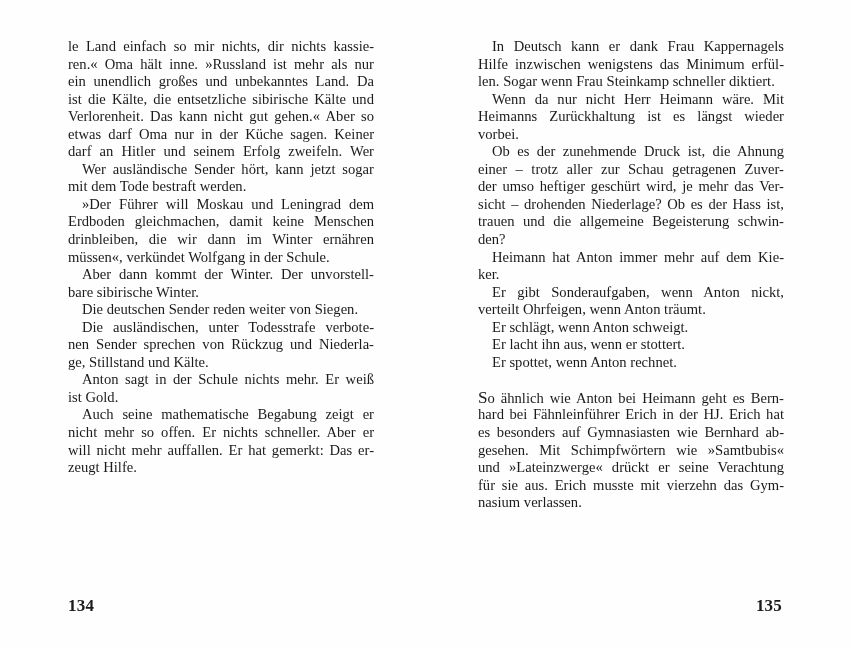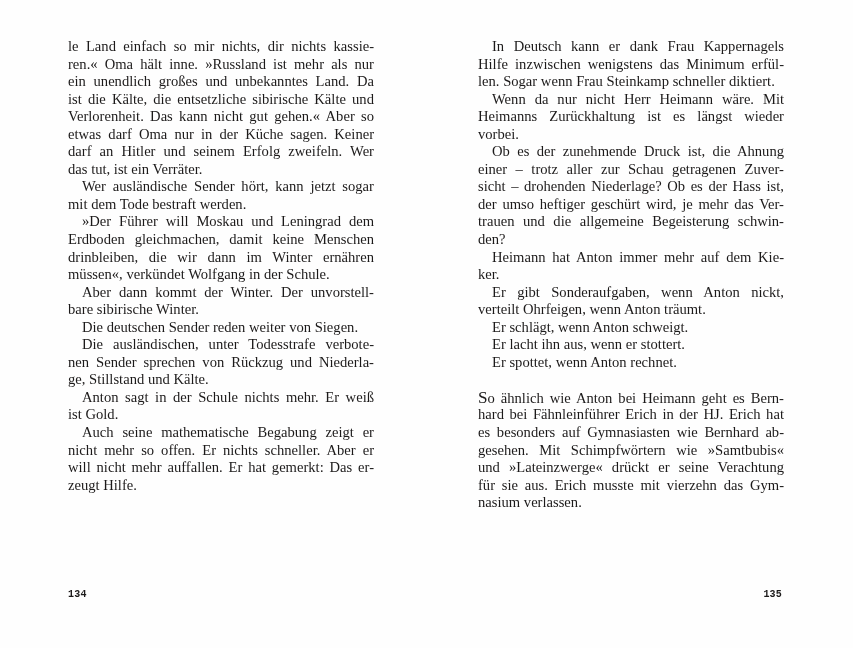--- a/index.html
+++ b/index.html
@@ -59,45 +59,44 @@
   .blankline {
     display: block;
     height: 17.55px;
   }
   .dropcap {
     font-size: 17.2px;
   }
 
   .folio {
     position: absolute;
-    bottom: 48px;
-    font-family: Liberation Mono, monospace;
+    bottom: 32px;
+    font-family: Liberation Serif, serif;
     font-weight: bold;
-    font-size: 10px;
+    font-size: 17px;
     letter-spacing: 0.2px;
     color: #1c1a1a;
   }
   .page-left  .folio { left: 68px;  text-align: left; }
   .page-right .folio { right: 71px; }
 </style>
 </head>
 <body>
 
 <div class="spread">
 
   <div class="page page-left">
     <div class="textblock" id="left-lines">
         <span class="ln"><i>le</i> <i>Land</i> <i>einfach</i> <i>so</i> <i>mir</i> <i>nichts,</i> <i>dir</i> <i>nichts</i> <i>kassie-</i></span>
         <span class="ln"><i>ren.«</i> <i>Oma</i> <i>hält</i> <i>inne.</i> <i>»Russland</i> <i>ist</i> <i>mehr</i> <i>als</i> <i>nur</i></span>
         <span class="ln"><i>ein</i> <i>unendlich</i> <i>großes</i> <i>und</i> <i>unbekanntes</i> <i>Land.</i> <i>Da</i></span>
         <span class="ln"><i>ist</i> <i>die</i> <i>Kälte,</i> <i>die</i> <i>entsetzliche</i> <i>sibirische</i> <i>Kälte</i> <i>und</i></span>
         <span class="ln"><i>Verlorenheit.</i> <i>Das</i> <i>kann</i> <i>nicht</i> <i>gut</i> <i>gehen.«</i> <i>Aber</i> <i>so</i></span>
         <span class="ln"><i>etwas</i> <i>darf</i> <i>Oma</i> <i>nur</i> <i>in</i> <i>der</i> <i>Küche</i> <i>sagen.</i> <i>Keiner</i></span>
         <span class="ln"><i>darf</i> <i>an</i> <i>Hitler</i> <i>und</i> <i>seinem</i> <i>Erfolg</i> <i>zweifeln.</i> <i>Wer</i></span>
-        <span class="ln last"><i>das</i> <i>tut,</i> <i>ist</i> <i>ein</i> <i>Verräter.</i></span>
         <span class="ln ind"><i>Wer</i> <i>ausländische</i> <i>Sender</i> <i>hört,</i> <i>kann</i> <i>jetzt</i> <i>sogar</i></span>
         <span class="ln last"><i>mit</i> <i>dem</i> <i>Tode</i> <i>bestraft</i> <i>werden.</i></span>
         <span class="ln ind"><i>»Der</i> <i>Führer</i> <i>will</i> <i>Moskau</i> <i>und</i> <i>Leningrad</i> <i>dem</i></span>
         <span class="ln"><i>Erdboden</i> <i>gleichmachen,</i> <i>damit</i> <i>keine</i> <i>Menschen</i></span>
         <span class="ln"><i>drinbleiben,</i> <i>die</i> <i>wir</i> <i>dann</i> <i>im</i> <i>Winter</i> <i>ernähren</i></span>
         <span class="ln last"><i>müssen«,</i> <i>verkündet</i> <i>Wolfgang</i> <i>in</i> <i>der</i> <i>Schule.</i></span>
         <span class="ln ind"><i>Aber</i> <i>dann</i> <i>kommt</i> <i>der</i> <i>Winter.</i> <i>Der</i> <i>unvorstell-</i></span>
         <span class="ln last"><i>bare</i> <i>sibirische</i> <i>Winter.</i></span>
         <span class="ln last ind"><i>Die</i> <i>deutschen</i> <i>Sender</i> <i>reden</i> <i>weiter</i> <i>von</i> <i>Siegen.</i></span>
         <span class="ln ind"><i>Die</i> <i>ausländischen,</i> <i>unter</i> <i>Todesstrafe</i> <i>verbote-</i></span>
@@ -116,22 +115,22 @@
   <div class="page page-right">
     <div class="textblock" id="right-lines">
         <span class="ln ind"><i>In</i> <i>Deutsch</i> <i>kann</i> <i>er</i> <i>dank</i> <i>Frau</i> <i>Kappernagels</i></span>
         <span class="ln"><i>Hilfe</i> <i>inzwischen</i> <i>wenigstens</i> <i>das</i> <i>Minimum</i> <i>erfül-</i></span>
         <span class="ln last"><i>len.</i> <i>Sogar</i> <i>wenn</i> <i>Frau</i> <i>Steinkamp</i> <i>schneller</i> <i>diktiert.</i></span>
         <span class="ln ind"><i>Wenn</i> <i>da</i> <i>nur</i> <i>nicht</i> <i>Herr</i> <i>Heimann</i> <i>wäre.</i> <i>Mit</i></span>
         <span class="ln"><i>Heimanns</i> <i>Zurückhaltung</i> <i>ist</i> <i>es</i> <i>längst</i> <i>wieder</i></span>
         <span class="ln last"><i>vorbei.</i></span>
         <span class="ln ind"><i>Ob</i> <i>es</i> <i>der</i> <i>zunehmende</i> <i>Druck</i> <i>ist,</i> <i>die</i> <i>Ahnung</i></span>
         <span class="ln"><i>einer</i> <i>–</i> <i>trotz</i> <i>aller</i> <i>zur</i> <i>Schau</i> <i>getragenen</i> <i>Zuver-</i></span>
+        <span class="ln"><i>der</i> <i>umso</i> <i>heftiger</i> <i>geschürt</i> <i>wird,</i> <i>je</i> <i>mehr</i> <i>das</i> <i>Ver-</i></span>
         <span class="ln"><i>sicht</i> <i>–</i> <i>drohenden</i> <i>Niederlage?</i> <i>Ob</i> <i>es</i> <i>der</i> <i>Hass</i> <i>ist,</i></span>
-        <span class="ln"><i>der</i> <i>umso</i> <i>heftiger</i> <i>geschürt</i> <i>wird,</i> <i>je</i> <i>mehr</i> <i>das</i> <i>Ver-</i></span>
         <span class="ln"><i>trauen</i> <i>und</i> <i>die</i> <i>allgemeine</i> <i>Begeisterung</i> <i>schwin-</i></span>
         <span class="ln last"><i>den?</i></span>
         <span class="ln ind"><i>Heimann</i> <i>hat</i> <i>Anton</i> <i>immer</i> <i>mehr</i> <i>auf</i> <i>dem</i> <i>Kie-</i></span>
         <span class="ln last"><i>ker.</i></span>
         <span class="ln ind"><i>Er</i> <i>gibt</i> <i>Sonderaufgaben,</i> <i>wenn</i> <i>Anton</i> <i>nickt,</i></span>
         <span class="ln last"><i>verteilt</i> <i>Ohrfeigen,</i> <i>wenn</i> <i>Anton</i> <i>träumt.</i></span>
         <span class="ln last ind"><i>Er</i> <i>schlägt,</i> <i>wenn</i> <i>Anton</i> <i>schweigt.</i></span>
         <span class="ln last ind"><i>Er</i> <i>lacht</i> <i>ihn</i> <i>aus,</i> <i>wenn</i> <i>er</i> <i>stottert.</i></span>
         <span class="ln last ind"><i>Er</i> <i>spottet,</i> <i>wenn</i> <i>Anton</i> <i>rechnet.</i></span>
         <span class="blankline"></span>

